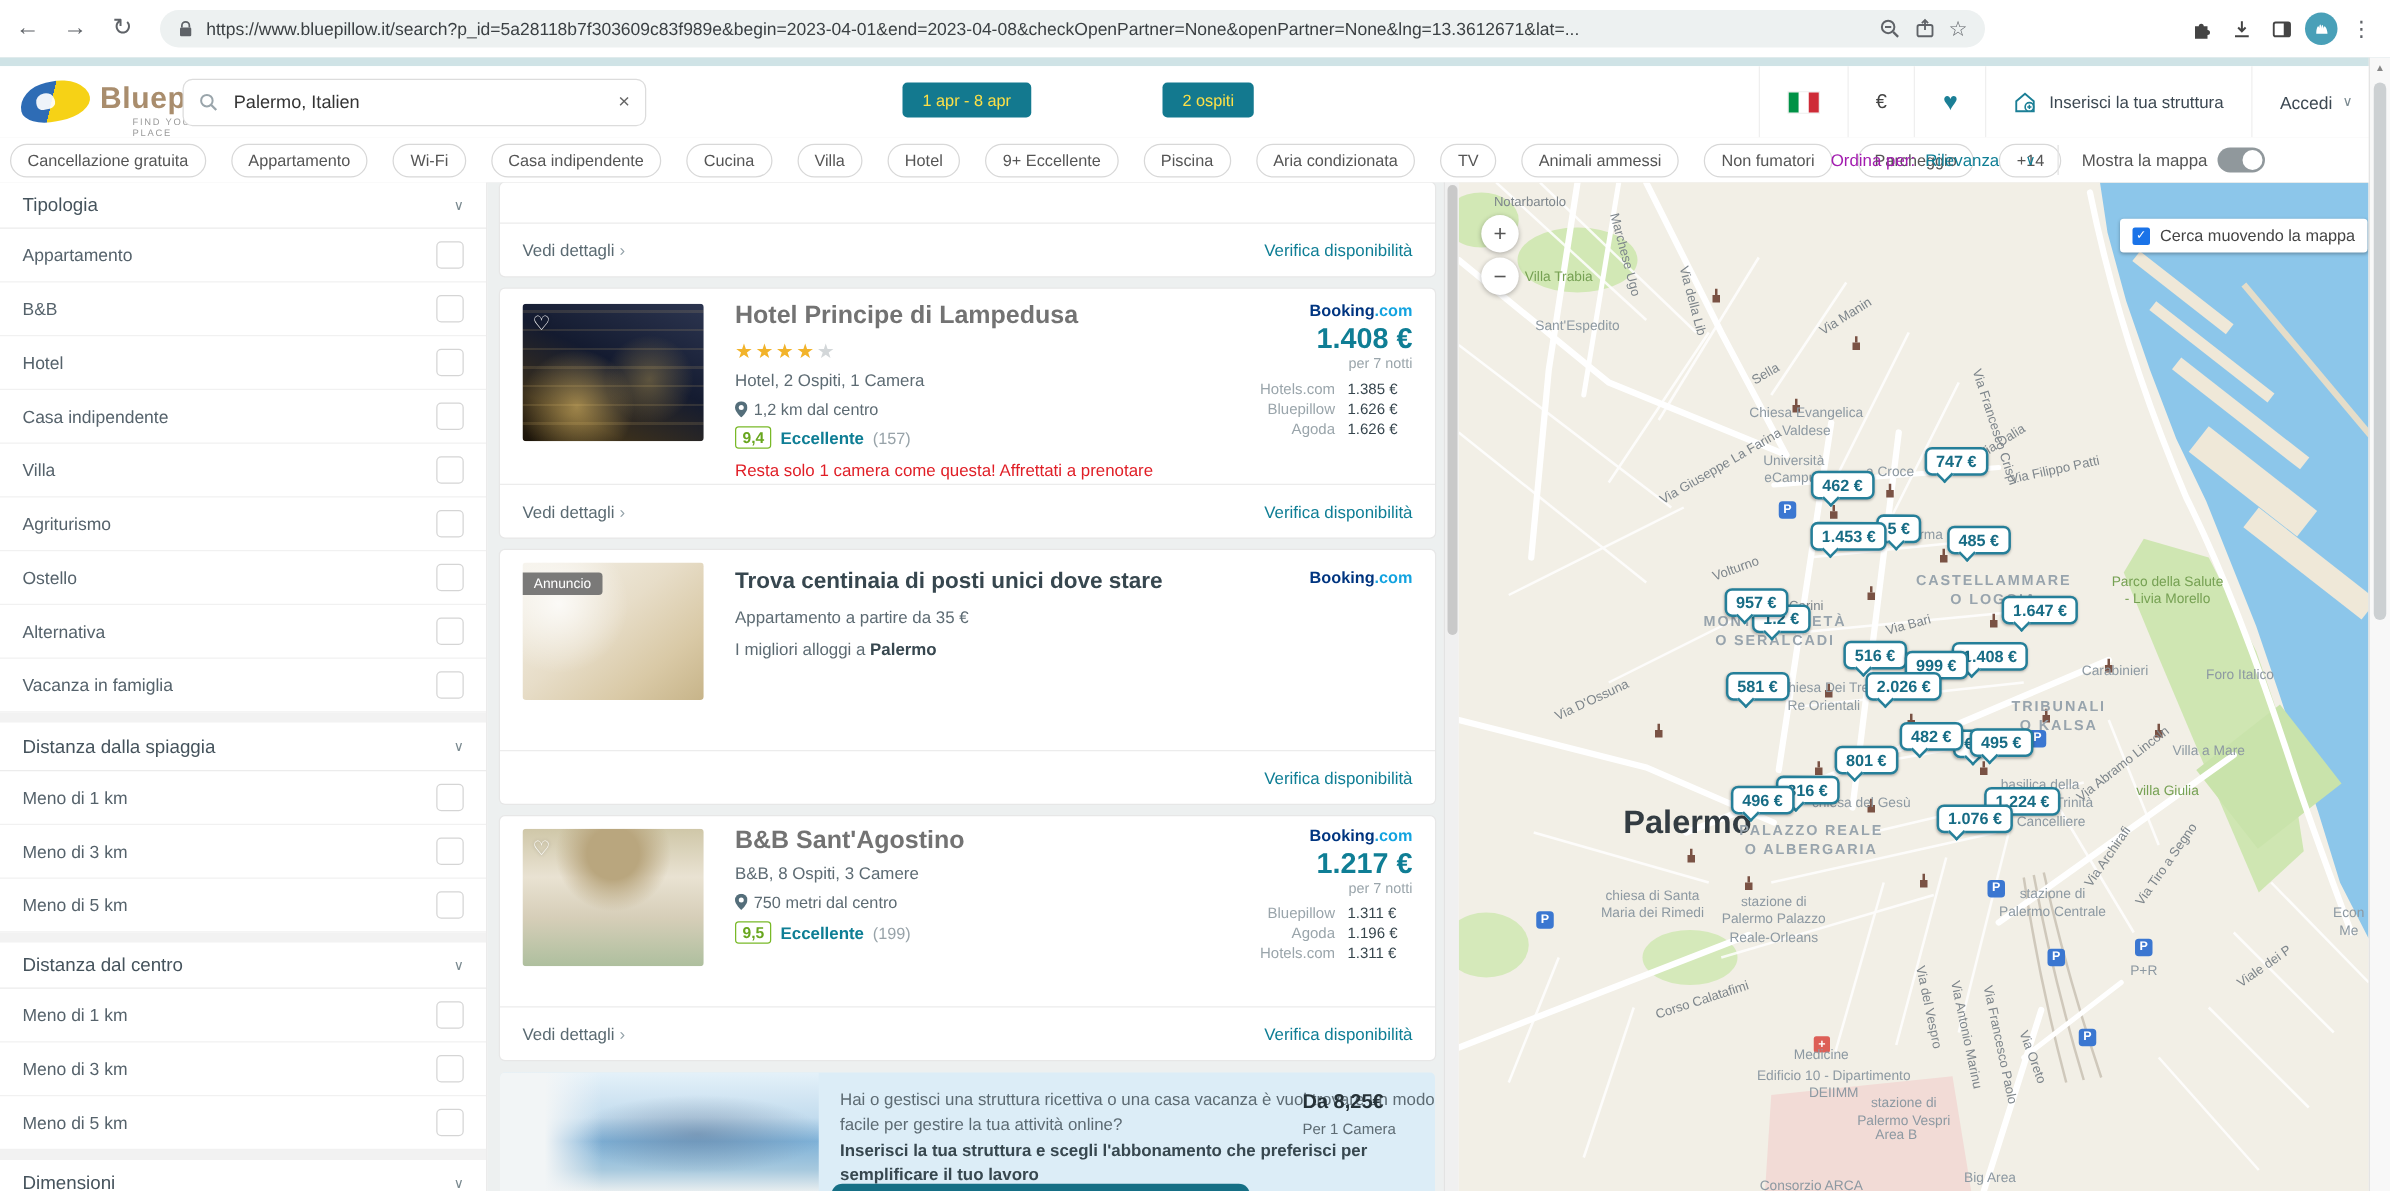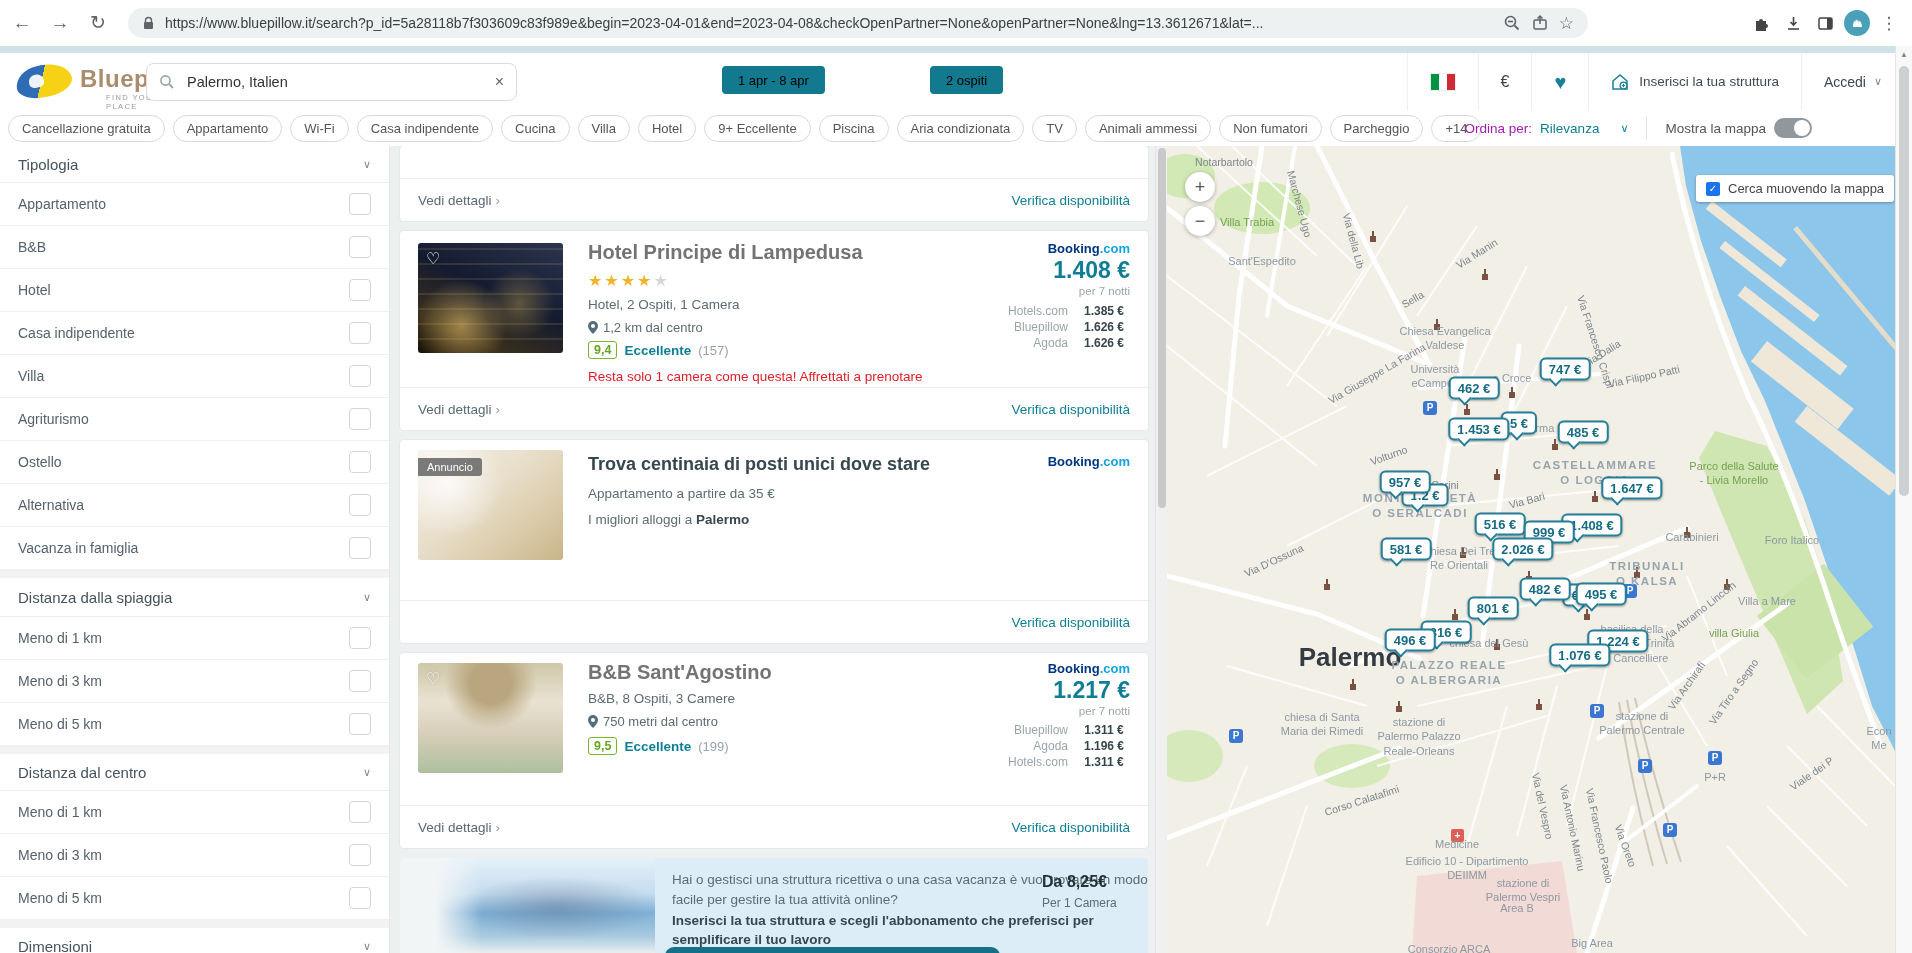--- a/index.html
+++ b/index.html
@@ -21,34 +21,34 @@
   .logo{position:absolute;left:10px;top:4px;width:170px;height:50px;cursor:pointer}
   .pillow{position:absolute;left:6px;top:8px;width:56px;height:32px;transform:rotate(-12deg);
           border-radius:46% 54% 50% 50%/62% 62% 46% 46%;background:linear-gradient(115deg,#2e6cb5 46%,#f6d216 46%)}
   .pillow .hand{position:absolute;left:13px;top:8px;width:15px;height:13px;background:#fff;opacity:.92;border-radius:55% 55% 40% 40%}
   .brand{position:absolute;left:70px;top:8px;font-size:24px;font-weight:bold;color:#a98d6d;letter-spacing:.5px}
   .tagline{position:absolute;left:96px;top:36px;font-size:7.5px;color:#9a9a9a;letter-spacing:1.4px}
   .searchbox{position:absolute;left:146px;top:10px;width:371px;height:38px;border:1px solid #dcdcdc;border-radius:8px;
              background:#fff;display:flex;align-items:center;padding:16px 12px;box-sizing:border-box;gap:10px}
   .searchbox input{border:none;outline:none;flex:1;font-size:14.5px;color:#333;font-family:inherit;background:transparent}
   .clear-x{color:#666;font-size:16px;cursor:pointer}
-  .pill{position:absolute;top:13px;height:28px;background:#13798f;border-radius:4px;color:#000000;font-size:13px;
+  .pill{position:absolute;top:13px;height:28px;background:#13798f;border-radius:4px;color:#fde047;font-size:13px;
         display:flex;align-items:center;padding:0 16px;cursor:pointer}
   .hdr-right{position:absolute;right:30px;top:0;height:57px;display:flex;align-items:center}
   .vsep{width:1px;height:57px;background:#efefef;margin:0 22px}
   .flag{width:24px;height:16px;display:flex;border:1px solid #eee}
   .flag i{flex:1}
   .euro{font-size:16px;color:#444}
   .heart{font-size:20px;color:#1b7f96;line-height:1}
   .addprop{display:flex;align-items:center;gap:9px;font-size:13.5px;color:#3c4852;cursor:pointer}
   .accedi{display:flex;align-items:center;gap:8px;font-size:14px;color:#3c4852;cursor:pointer}
   .chev{font-size:11px;color:#7b8a90}
   
   .chipsbar{position:absolute;left:0;top:110px;width:1912px;height:36px;background:#fff;border-bottom:1px solid #ebebeb}
-  .chips{position:absolute;left:8px;top:5px;display:flex;gap:8px}
+  .chips{position:absolute;left:8px;top:5px;display:flex;gap:20px}
   .chip{height:25px;line-height:25px;border:1px solid #d8d8d8;border-radius:14px;padding:0 13px;font-size:13px;
         color:#555;background:#fff;white-space:nowrap;cursor:pointer}
   .sortwrap{position:absolute;right:100px;top:0;height:36px;display:flex;align-items:center;gap:8px}
   .sortlabel{font-size:13.5px;color:#a21caf}
   .sortvalue{font-size:13.5px;color:#0f7e95;display:flex;align-items:center;gap:21px;cursor:pointer}
   .chipsep{width:1px;height:24px;background:#e3e3e3;margin:0 10px}
   .maplabel{font-size:13.5px;color:#555}
   .toggle{width:38px;height:20px;border-radius:10px;background:#90989c;position:relative;cursor:pointer}
   .toggle::after{content:'';position:absolute;right:2px;top:2px;width:16px;height:16px;border-radius:50%;background:#fff}
   
@@ -84,21 +84,21 @@
   .score{border:1.5px solid #79b928;border-radius:3px;color:#68a61e;font-size:12.5px;font-weight:bold;padding:1px 5px}
   .slabel{color:#0f7e95;font-size:13.5px;font-weight:bold}
   .scount{color:#98a3a9;font-size:13px}
   .urgency{position:absolute;left:188px;font-size:13.5px;color:#e01e26}
   .bklogo{position:absolute;right:18px;font-size:13px;font-weight:bold}
   .bk1{color:#003580}.bk2{color:#12a3e0}
   .bigprice{position:absolute;right:18px;font-size:23px;font-weight:bold;color:#0f7e95}
   .pernotti{position:absolute;right:18px;font-size:11.5px;color:#9aa5ab}
   .cmp{position:absolute;right:18px;display:flex;gap:10px;font-size:12px}
   .cmp .site{color:#9aa5ab;width:72px;text-align:right}
-  .cmp .prc{color:#36454d;font-weight:bold;width:52px;text-align:center}
+  .cmp .prc{color:#36454d;font-weight:normal;width:52px;text-align:left}
   .adbadge{position:absolute;left:0;top:8px;background:rgba(105,105,105,.88);color:#fff;font-size:11px;padding:3px 9px;border-radius:0 3px 3px 0}
   .adtitle{position:absolute;left:188px;font-size:18px;font-weight:bold;color:#37474f}
   .adline{position:absolute;left:188px;font-size:13.5px;color:#5d6b73}
   .adbold{font-weight:bold;color:#37474f}
   
   .banner{position:absolute;left:10px;top:712px;width:748px;height:95px;background:#dcedf7;border-radius:4px 4px 0 0;overflow:hidden}
   .bimg{position:absolute;left:0;top:0;width:255px;height:95px;
         background:linear-gradient(90deg,#f2f5f6 0 14%,rgba(244,246,247,.65) 20%,transparent 32%),
         radial-gradient(ellipse at 62% 52%,rgba(90,110,140,.45),transparent 45%),
         linear-gradient(180deg,#e4f1f9 0%,#c3dcee 38%,#7fb2d8 58%,#a7c9de 82%,#e8eef0 100%)}

